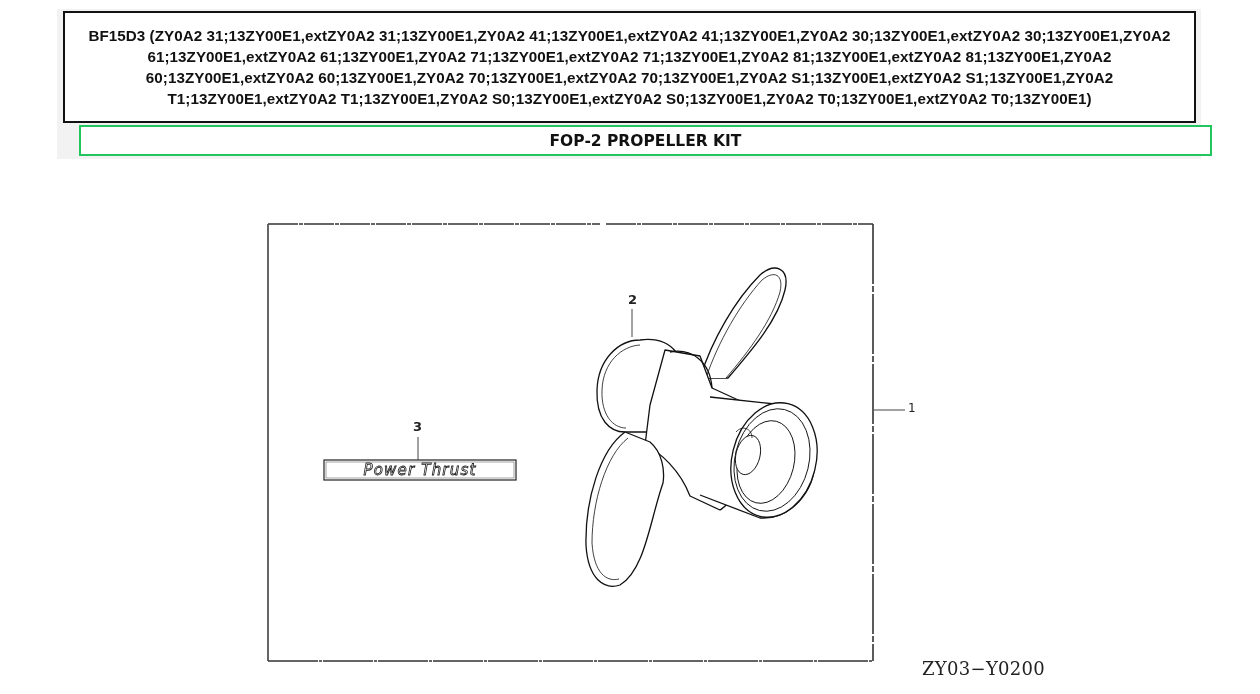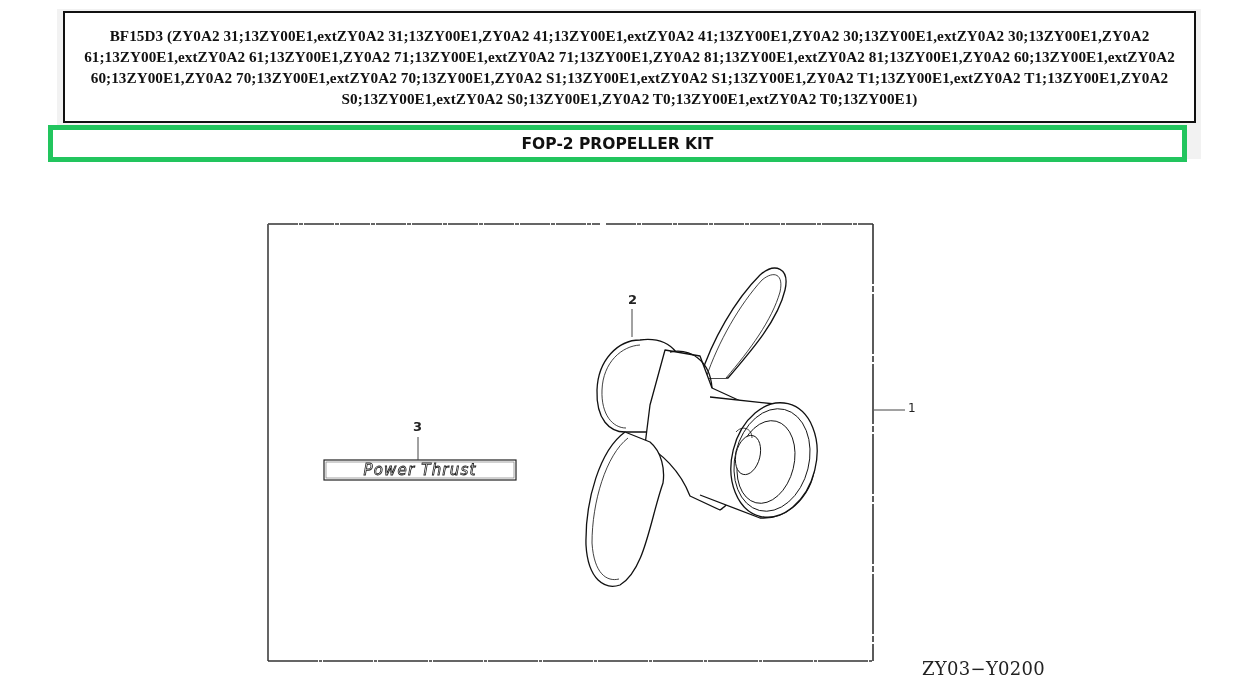--- a/index.html
+++ b/index.html
@@ -8,27 +8,27 @@
       position: absolute; left: 57px; top: 9px; width: 1144px; height: 150px;
       background: #f2f2f2;
     }
     .title-box {
       position: absolute; left: 63px; top: 11px; width: 1129px; height: 108px;
       border: 2px solid #111; background: #fff;
       box-sizing: content-box;
       display: flex; align-items: center; justify-content: center;
     }
     .title-text {
-      font-family: Liberation Serif, serif; font-weight: bold; font-size: 15.2px;
+      font-family: Liberation Sans, sans-serif; font-weight: bold; font-size: 15.2px;
       line-height: 21px; color: #111; text-align: center; margin: 0; padding: 0 6px;
       letter-spacing: 0.05px;
     }
     .subtitle-box {
-      position: absolute; left: 48px; top: 125px; width: 1129px; height: 27px;
-      border: 5px solid #22c55e; background: #fff;
+      position: absolute; left: 79px; top: 125px; width: 1129px; height: 27px;
+      border: 2px solid #22c55e; background: #fff;
       display: flex; align-items: center; justify-content: center;
     }
     .subtitle-text {
       font-family: "DejaVu Sans", sans-serif; font-weight: bold; font-size: 15.5px; color: #111;
     }
     .diagram { position: absolute; left: 0; top: 0; width: 1260px; height: 694px; }
     .diagram-code {
       position: absolute; left: 922px; top: 658px;
       font-family: "DejaVu Serif", serif; font-size: 18px; color: #222; letter-spacing: 0.3px;
     }

